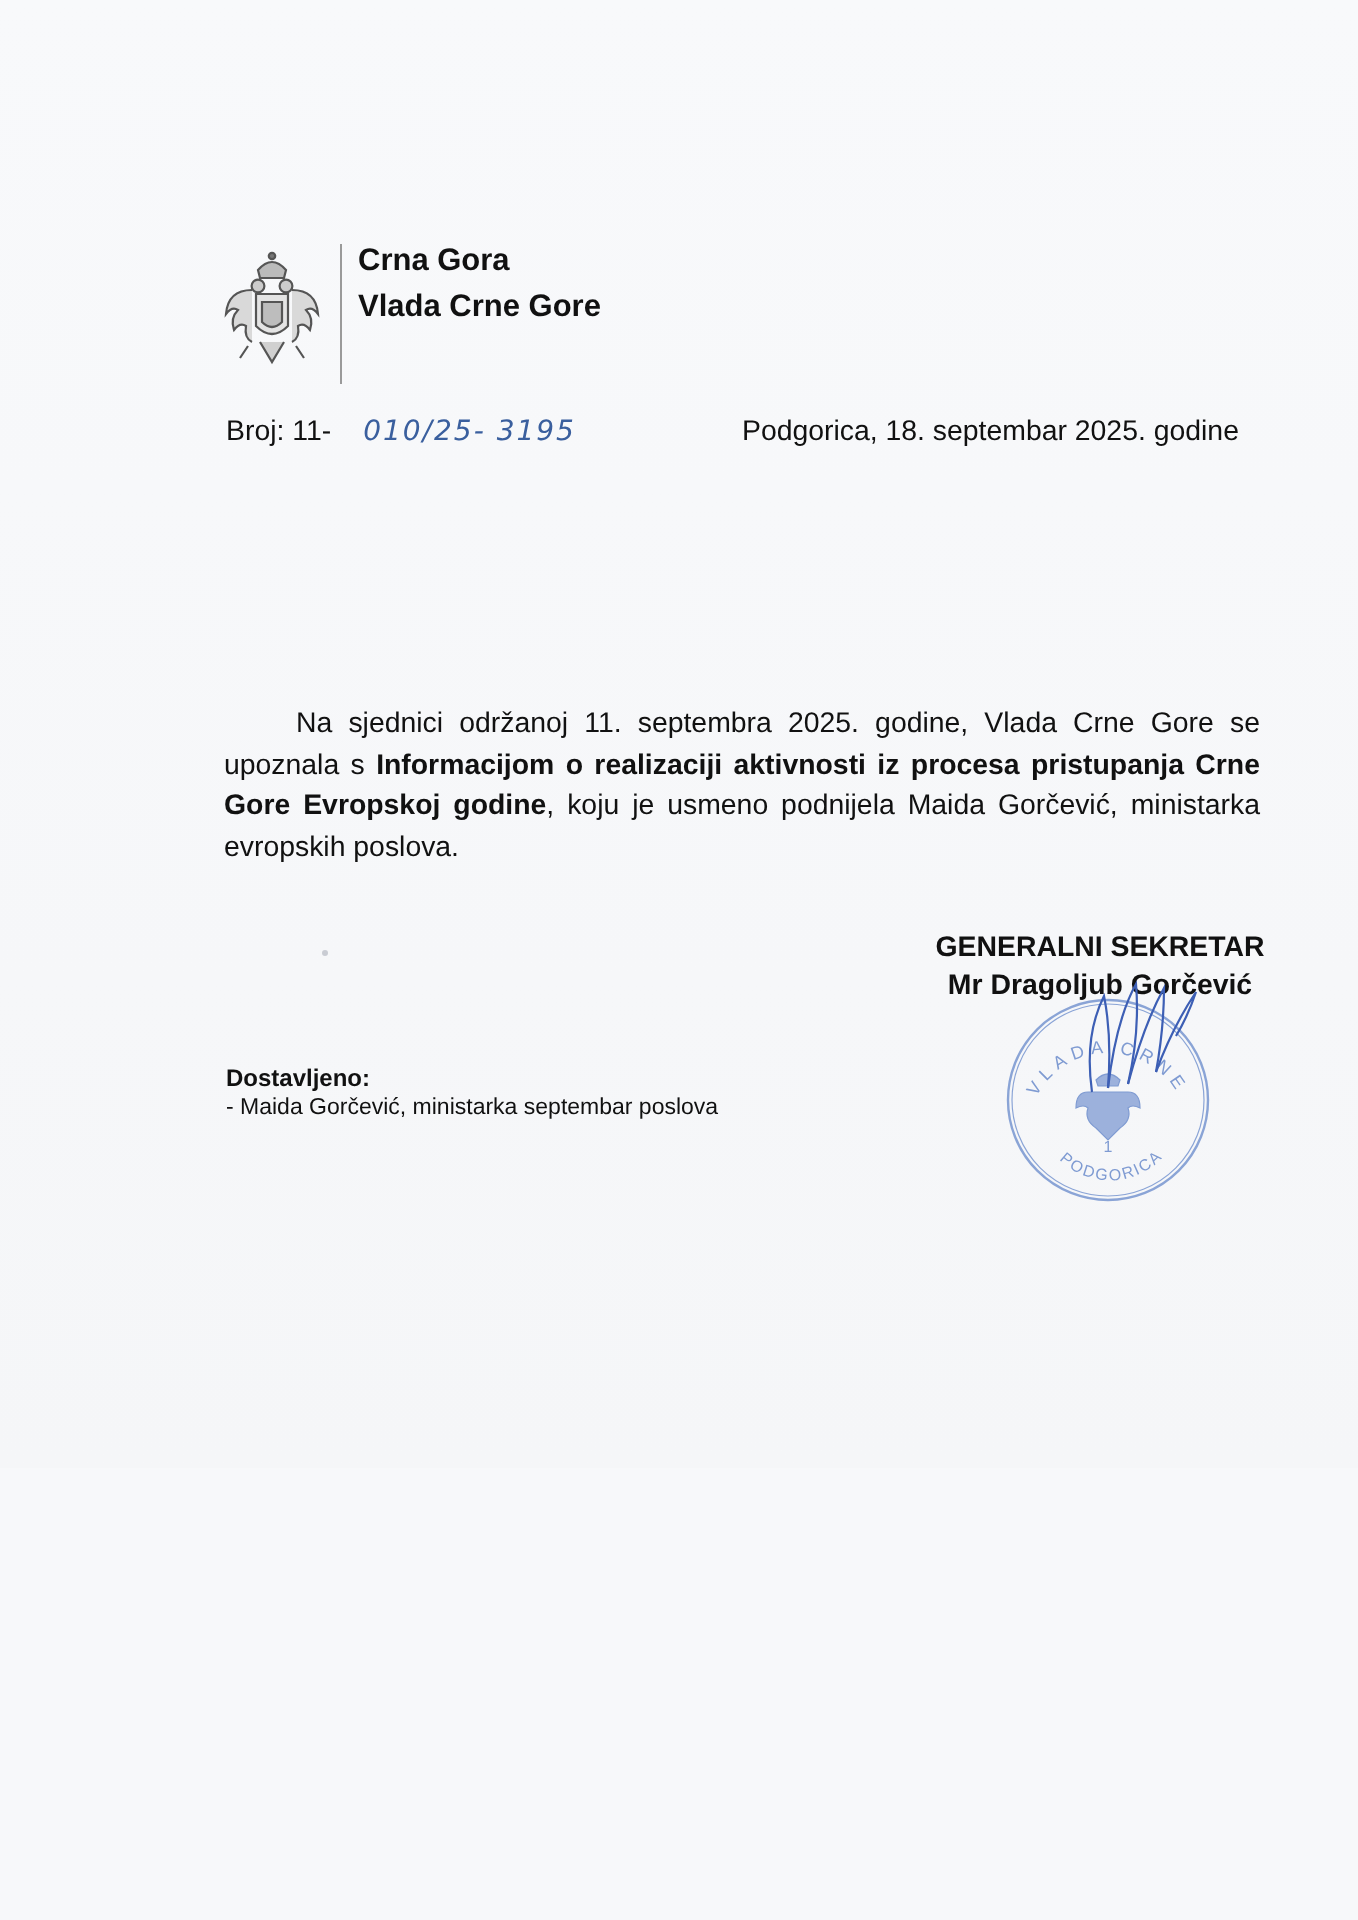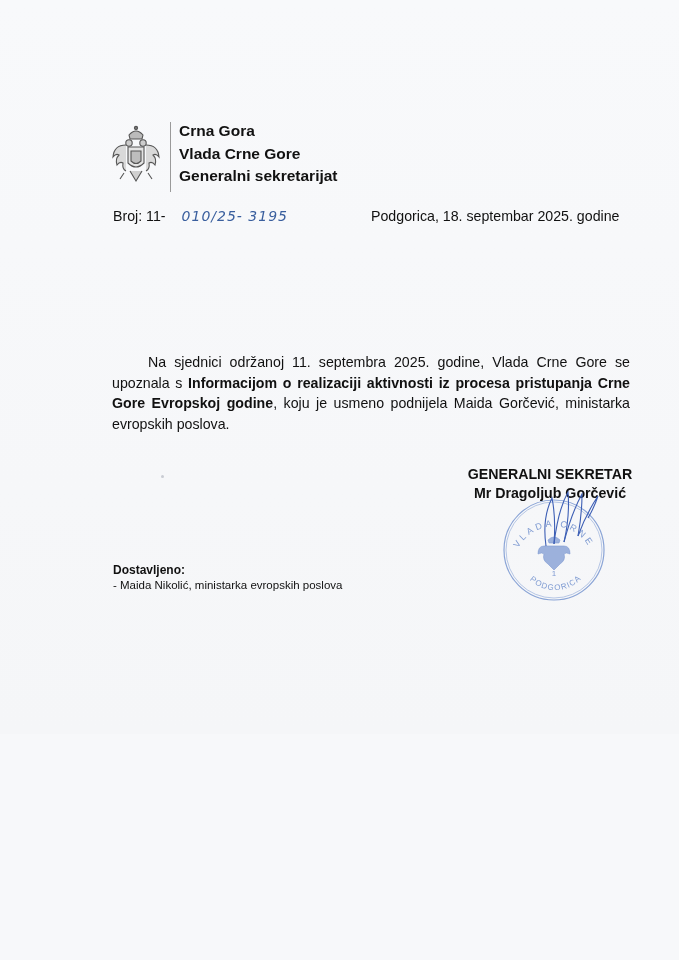--- a/index.html
+++ b/index.html
@@ -60,21 +60,21 @@
     }
     .stamp {
       position: absolute; left: 498px; top: 492px;
       width: 112px; height: 112px;
     }
     .signature {
       position: absolute; left: 538px; top: 488px;
       width: 70px; height: 60px;
     }
     .dostav {
-      position: absolute; left: 113px; top: 563px;
+      position: absolute; left: 113px; top: 532px;
       font-size: 11.5px; line-height: 15px; color: #111;
     }
     .dostav .label { font-weight: bold; font-size: 12px; }
     .speck {
       position: absolute; left: 161px; top: 475px;
       width: 3px; height: 3px; border-radius: 50%; background: #c9ccd3;
     }
   </style>
 </head>
 <body>
@@ -99,21 +99,20 @@
 
         <path d="M20 48 L26 58 L32 48" fill="#d0d0d0"></path>
 
         <path d="M14 50 L10 56 M38 50 L42 56"></path>
       </g>
     </svg>
     <div class="divider"></div>
     <div class="header-lines">
       <div>Crna Gora</div>
       <div>Vlada Crne Gore</div>
-      <div>Generalni sekretarijat</div>
     </div>
   </div>
 
   <div class="broj">
     <span>Broj: 11-</span><span class="hand">010/25- 3195</span>
   </div>
 
   <div class="date">Podgorica, 18. septembar 2025. godine</div>
 
   <div class="body-text">
@@ -151,16 +150,16 @@
     <g fill="none" stroke="#3d5fb5" stroke-width="1.1">
       <path d="M8 58 Q4 30 14 10 Q18 30 16 56"></path>
       <path d="M16 56 Q20 22 30 4 Q32 28 26 54"></path>
       <path d="M26 54 Q34 24 44 6 Q44 26 40 48"></path>
       <path d="M40 48 Q48 26 60 8 Q56 20 50 30"></path>
     </g>
   </svg>
 
   <div class="dostav">
     <div class="label">Dostavljeno:</div>
-    <div>- Maida Nikolić, ministarka evropskih poslova</div>
+    <div>- Maida Gorčević, ministarka septembar poslova</div>
   </div>
 
 </div>
 
 </body></html>

